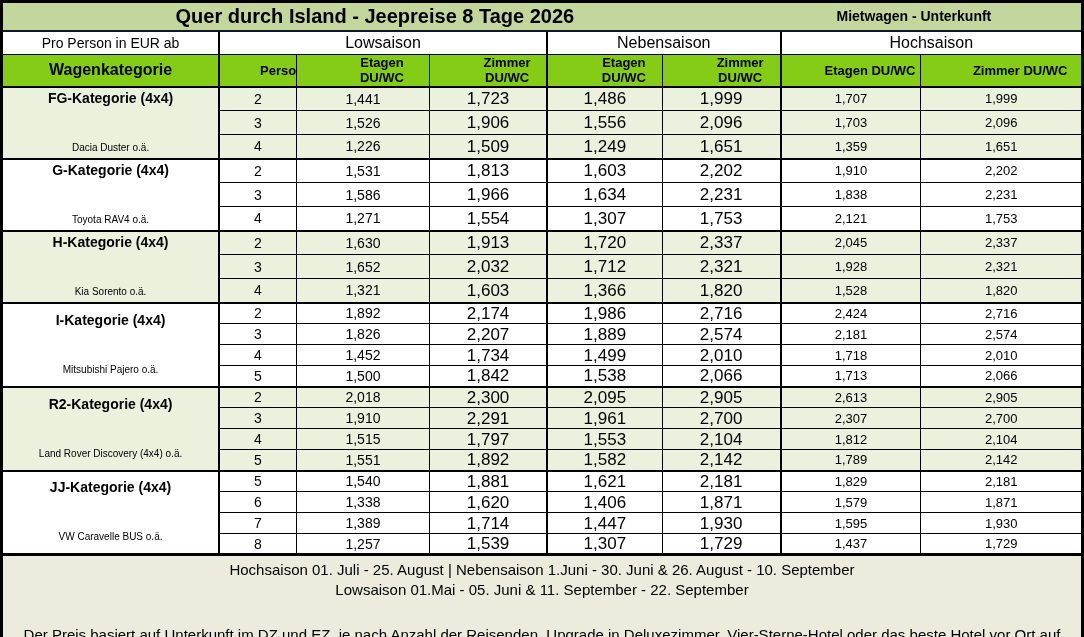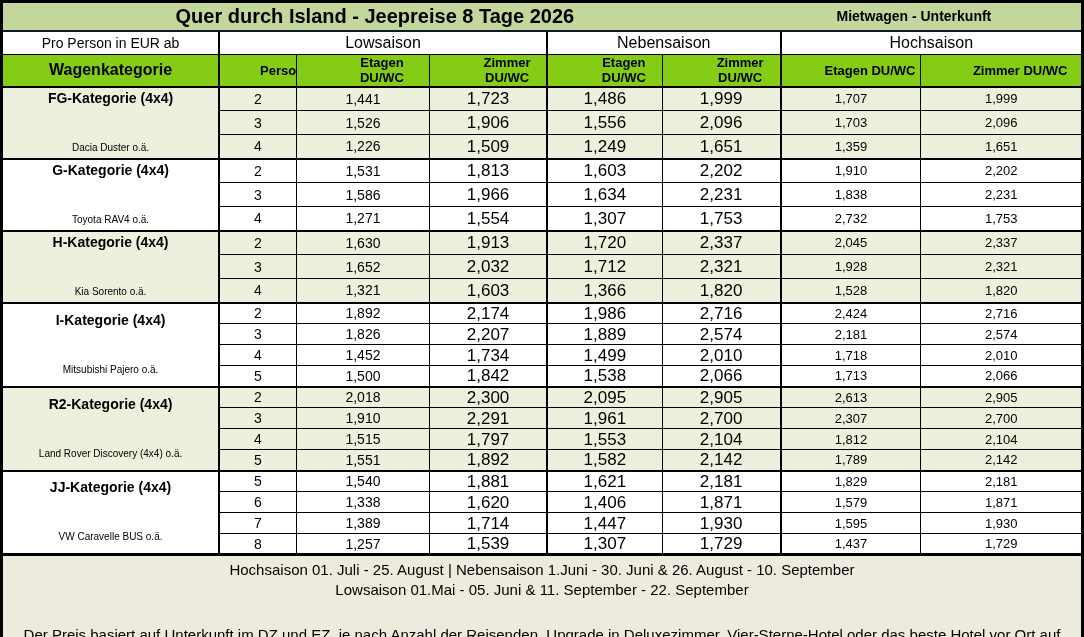--- a/index.html
+++ b/index.html
@@ -180,21 +180,21 @@
           <td class="col-neb-zi">2,231</td>
           <td class="col-hoch-et v-strong-l">1,838</td>
           <td class="col-hoch-zi">2,231</td>
         </tr>
         <tr class="data-row">
           <td class="col-personen v-strong-l">4</td>
           <td class="col-low-et">1,271</td>
           <td class="col-low-zi">1,554</td>
           <td class="col-neb-et v-strong-l">1,307</td>
           <td class="col-neb-zi">1,753</td>
-          <td class="col-hoch-et v-strong-l">2,732</td>
+          <td class="col-hoch-et v-strong-l">2,121</td>
           <td class="col-hoch-zi">1,753</td>
         </tr>
         <tr class="data-row shaded block-start">
           <td rowspan="3" class="cat-cell">
             <div class="cat-name">H-Kategorie (4x4)</div>
             <div class="cat-model">Kia Sorento o.ä.</div>
           </td>
           <td class="col-personen v-strong-l">2</td>
           <td class="col-low-et">1,630</td>
           <td class="col-low-zi">1,913</td>

